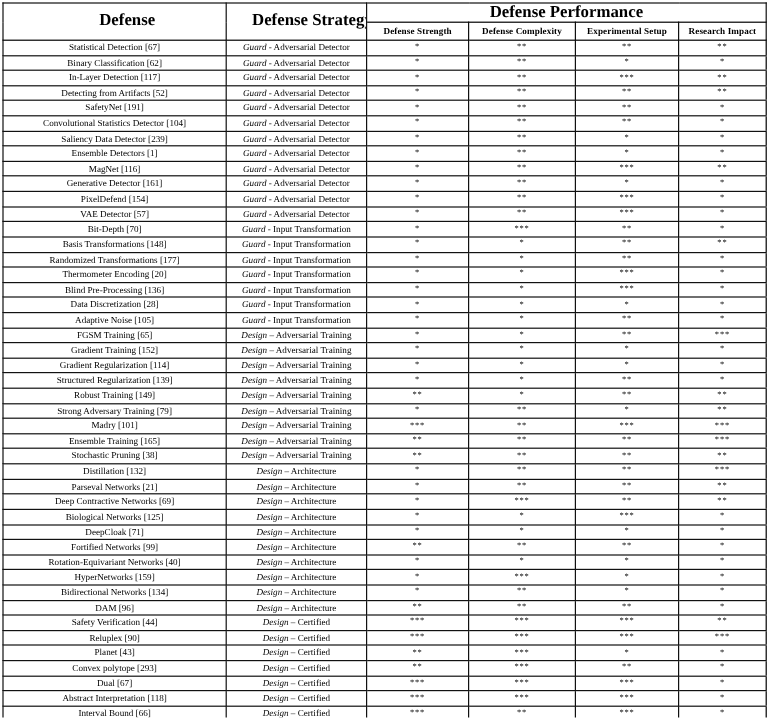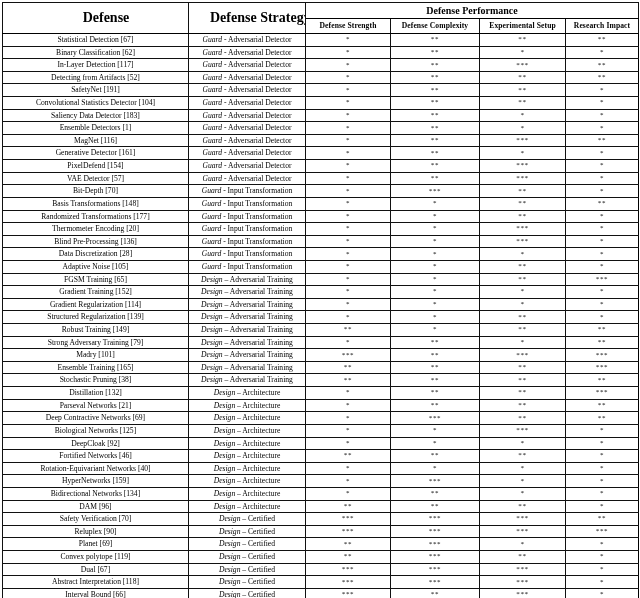--- a/index.html
+++ b/index.html
@@ -35,21 +35,21 @@
     vertical-align: middle;
     overflow: hidden;
     white-space: nowrap;
   }
   
   table.catalog {
     border: 1.4px solid #000;
   }
   thead th.grp-top {
     font-weight: bold;
-    font-size: 10px;
+    font-size: 14px;
     height: 15px;
     border-bottom: 1.2px solid #000;
   }
   thead th.col-main {
     font-weight: bold;
     font-size: 14px;
     height: 29px;
     border-bottom: 1.6px solid #000;
     padding-left: 21px;
   }
@@ -159,21 +159,21 @@
         </tr>
         <tr>
           <td class="defense">Convolutional Statistics Detector [104]</td>
           <td class="strategy"><i>Guard</i><span> - Adversarial Detector</span></td>
           <td class="rating"><span class="stars">*</span></td>
           <td class="rating"><span class="stars">**</span></td>
           <td class="rating"><span class="stars">**</span></td>
           <td class="rating last"><span class="stars">*</span></td>
         </tr>
         <tr>
-          <td class="defense">Saliency Data Detector [183]</td>
+          <td class="defense">Saliency Data Detector [239]</td>
           <td class="strategy"><i>Guard</i><span> - Adversarial Detector</span></td>
           <td class="rating"><span class="stars">*</span></td>
           <td class="rating"><span class="stars">**</span></td>
           <td class="rating"><span class="stars">*</span></td>
           <td class="rating last"><span class="stars">*</span></td>
         </tr>
         <tr>
           <td class="defense">Ensemble Detectors [1]</td>
           <td class="strategy"><i>Guard</i><span> - Adversarial Detector</span></td>
           <td class="rating"><span class="stars">*</span></td>
@@ -367,29 +367,29 @@
         </tr>
         <tr>
           <td class="defense">Biological Networks [125]</td>
           <td class="strategy"><i>Design</i><span> – Architecture</span></td>
           <td class="rating"><span class="stars">*</span></td>
           <td class="rating"><span class="stars">*</span></td>
           <td class="rating"><span class="stars">***</span></td>
           <td class="rating last"><span class="stars">*</span></td>
         </tr>
         <tr>
-          <td class="defense">DeepCloak [92]</td>
-          <td class="strategy"><i>Design</i><span> – Architecture</span></td>
-          <td class="rating"><span class="stars">*</span></td>
-          <td class="rating"><span class="stars">*</span></td>
-          <td class="rating"><span class="stars">*</span></td>
-          <td class="rating last"><span class="stars">*</span></td>
-        </tr>
-        <tr>
-          <td class="defense">Fortified Networks [46]</td>
+          <td class="defense">DeepCloak [71]</td>
+          <td class="strategy"><i>Design</i><span> – Architecture</span></td>
+          <td class="rating"><span class="stars">*</span></td>
+          <td class="rating"><span class="stars">*</span></td>
+          <td class="rating"><span class="stars">*</span></td>
+          <td class="rating last"><span class="stars">*</span></td>
+        </tr>
+        <tr>
+          <td class="defense">Fortified Networks [99]</td>
           <td class="strategy"><i>Design</i><span> – Architecture</span></td>
           <td class="rating"><span class="stars">**</span></td>
           <td class="rating"><span class="stars">**</span></td>
           <td class="rating"><span class="stars">**</span></td>
           <td class="rating last"><span class="stars">*</span></td>
         </tr>
         <tr>
           <td class="defense">Rotation-Equivariant Networks [40]</td>
           <td class="strategy"><i>Design</i><span> – Architecture</span></td>
           <td class="rating"><span class="stars">*</span></td>
@@ -415,45 +415,45 @@
         </tr>
         <tr>
           <td class="defense">DAM [96]</td>
           <td class="strategy"><i>Design</i><span> – Architecture</span></td>
           <td class="rating"><span class="stars">**</span></td>
           <td class="rating"><span class="stars">**</span></td>
           <td class="rating"><span class="stars">**</span></td>
           <td class="rating last"><span class="stars">*</span></td>
         </tr>
         <tr>
-          <td class="defense">Safety Verification [70]</td>
+          <td class="defense">Safety Verification [44]</td>
           <td class="strategy"><i>Design</i><span> – Certified</span></td>
           <td class="rating"><span class="stars">***</span></td>
           <td class="rating"><span class="stars">***</span></td>
           <td class="rating"><span class="stars">***</span></td>
           <td class="rating last"><span class="stars">**</span></td>
         </tr>
         <tr>
           <td class="defense">Reluplex [90]</td>
           <td class="strategy"><i>Design</i><span> – Certified</span></td>
           <td class="rating"><span class="stars">***</span></td>
           <td class="rating"><span class="stars">***</span></td>
           <td class="rating"><span class="stars">***</span></td>
           <td class="rating last"><span class="stars">***</span></td>
         </tr>
         <tr>
-          <td class="defense">Planet [69]</td>
-          <td class="strategy"><i>Design</i><span> – Certified</span></td>
-          <td class="rating"><span class="stars">**</span></td>
-          <td class="rating"><span class="stars">***</span></td>
-          <td class="rating"><span class="stars">*</span></td>
-          <td class="rating last"><span class="stars">*</span></td>
-        </tr>
-        <tr>
-          <td class="defense">Convex polytope [119]</td>
+          <td class="defense">Planet [43]</td>
+          <td class="strategy"><i>Design</i><span> – Certified</span></td>
+          <td class="rating"><span class="stars">**</span></td>
+          <td class="rating"><span class="stars">***</span></td>
+          <td class="rating"><span class="stars">*</span></td>
+          <td class="rating last"><span class="stars">*</span></td>
+        </tr>
+        <tr>
+          <td class="defense">Convex polytope [293]</td>
           <td class="strategy"><i>Design</i><span> – Certified</span></td>
           <td class="rating"><span class="stars">**</span></td>
           <td class="rating"><span class="stars">***</span></td>
           <td class="rating"><span class="stars">**</span></td>
           <td class="rating last"><span class="stars">*</span></td>
         </tr>
         <tr>
           <td class="defense">Dual [67]</td>
           <td class="strategy"><i>Design</i><span> – Certified</span></td>
           <td class="rating"><span class="stars">***</span></td>

